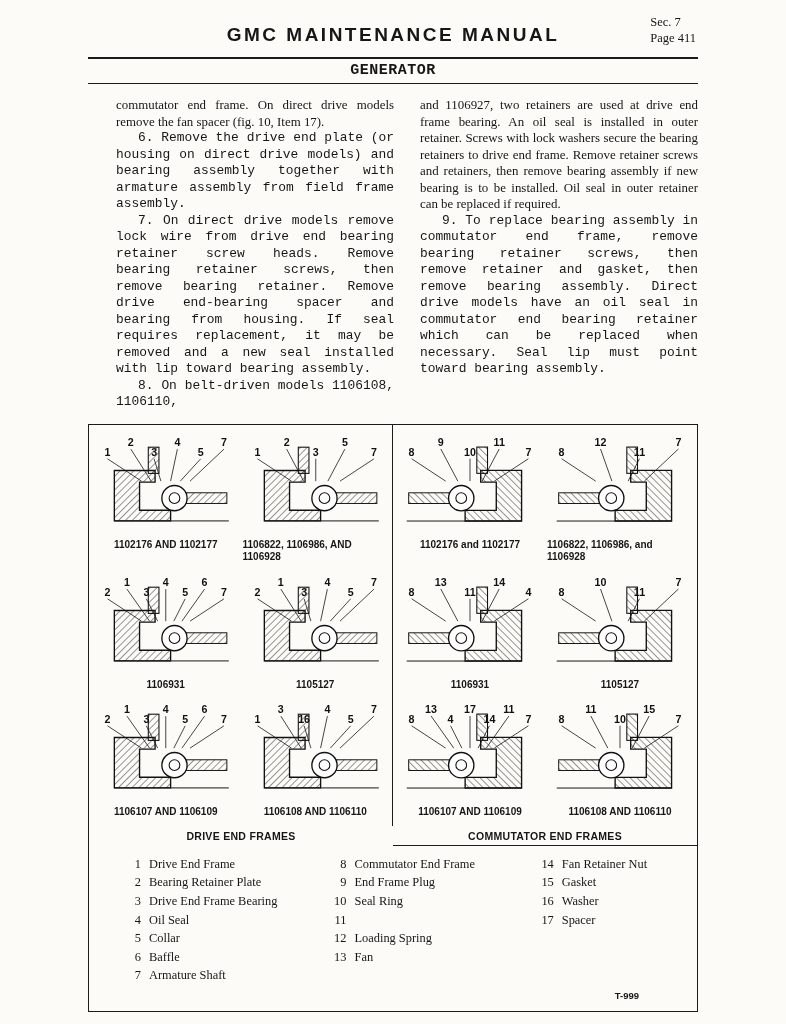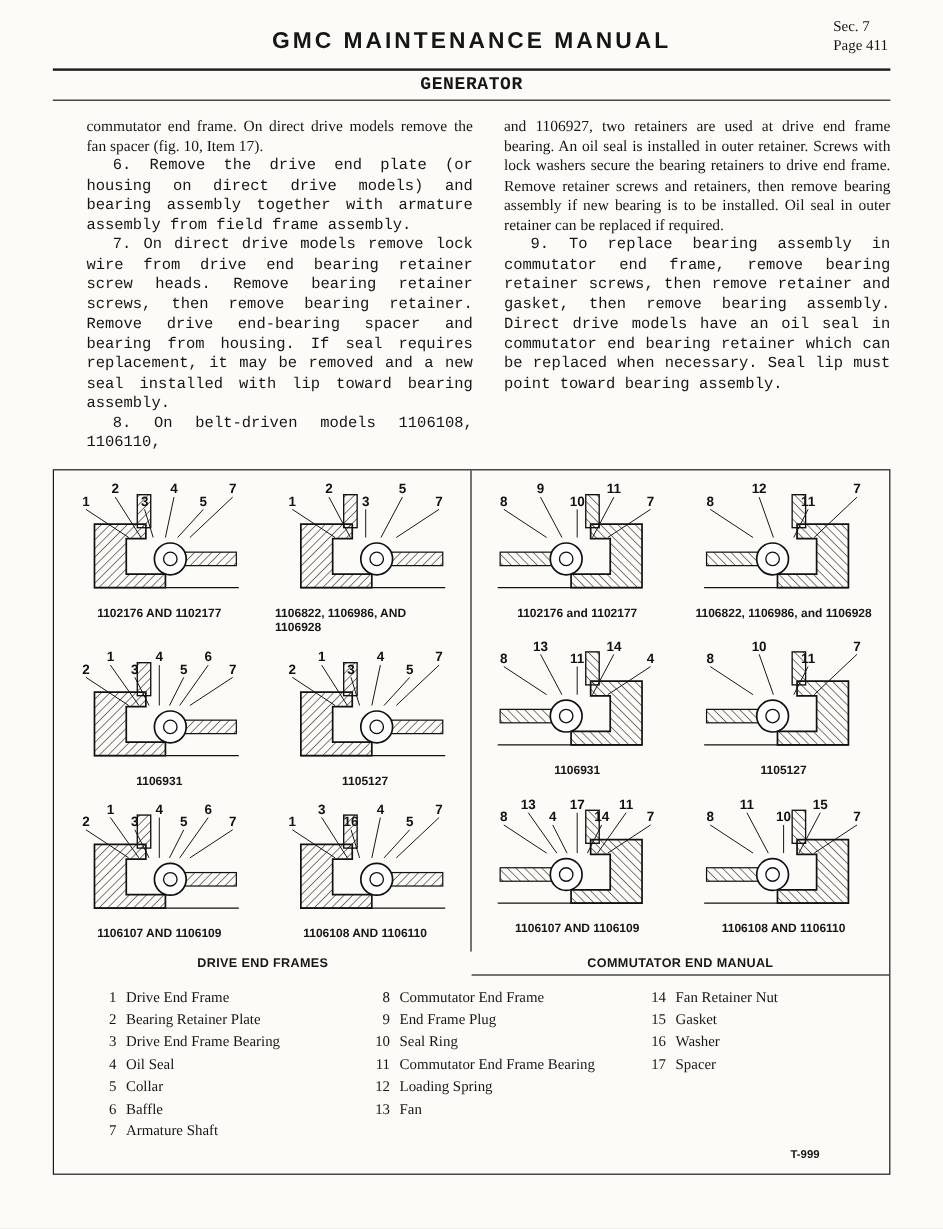--- a/index.html
+++ b/index.html
@@ -1,18 +1,18 @@
 <!DOCTYPE html>
 <html><head>
 <meta charset="utf-8">
 <style>
   *{box-sizing:border-box;margin:0;padding:0}
   html,body{background:#d9d8d4;}
   body{font-family:"Liberation Serif",serif;color:#161616;}
-  .page{width:786px;height:1024px;background:#fcfbf7;margin:0 auto;padding:12px 44px 0;position:relative;overflow:hidden;}
+  .page{width:786px;height:1024px;background:#fcfbf7;margin:0 auto;padding:12px 88px 0;position:relative;overflow:hidden;}
   .hdr{position:relative;height:40px;}
   .hdr-title{text-align:center;font-family:"Liberation Sans",sans-serif;font-weight:700;font-size:19px;letter-spacing:2.5px;padding-top:12px;}
   .hdr-ref{position:absolute;right:2px;top:2px;font-size:12.5px;line-height:1.3;text-align:left;}
   .rule{border-top:2.2px solid #1b1b1b;margin-top:5px;}
   .chapter{text-align:center;font-family:Liberation Mono, monospace;font-weight:700;font-size:15px;letter-spacing:.5px;padding:3px 2px 4px;}
   .rule2{border-top:1.7px solid #1b1b1b;}
   .cols{display:flex;gap:26px;margin-top:13px;margin-left:28px;}
   .col{flex:1;font-size:12.9px;line-height:1.28;text-align:justify;}
   .para{margin:0;}
   .para.ind{text-indent:22px;font-family:Liberation Mono, monospace;}
@@ -420,21 +420,21 @@
               <text x="105" y="11" class="callout">15</text>
               <line x1="135" y1="24" x2="100" y2="47" stroke="#111" stroke-width="0.8"></line>
               <text x="135" y="21" class="callout">7</text>
             </svg>
             <div class="cell-label">1106108 AND 1106110</div>
           </div>
         </div>
     </div>
     <div class="frame-labels">
       <div class="frame-label">DRIVE END FRAMES</div>
-      <div class="frame-label comm">COMMUTATOR END MANUAL</div>
+      <div class="frame-label comm">COMMUTATOR END FRAMES</div>
     </div>
     <div class="legend">
       <div class="legend-col c0" id="lc0">
           <div class="litem">
             <span class="lnum">1</span>
             <span class="ltext">Drive End Frame</span>
           </div>
           <div class="litem">
             <span class="lnum">2</span>
             <span class="ltext">Bearing Retainer Plate</span>
@@ -468,21 +468,20 @@
           <div class="litem">
             <span class="lnum">9</span>
             <span class="ltext">End Frame Plug</span>
           </div>
           <div class="litem">
             <span class="lnum">10</span>
             <span class="ltext">Seal Ring</span>
           </div>
           <div class="litem">
             <span class="lnum">11</span>
-            <span class="ltext">Commutator End Frame Bearing</span>
           </div>
           <div class="litem">
             <span class="lnum">12</span>
             <span class="ltext">Loading Spring</span>
           </div>
           <div class="litem">
             <span class="lnum">13</span>
             <span class="ltext">Fan</span>
           </div>
         </div>

